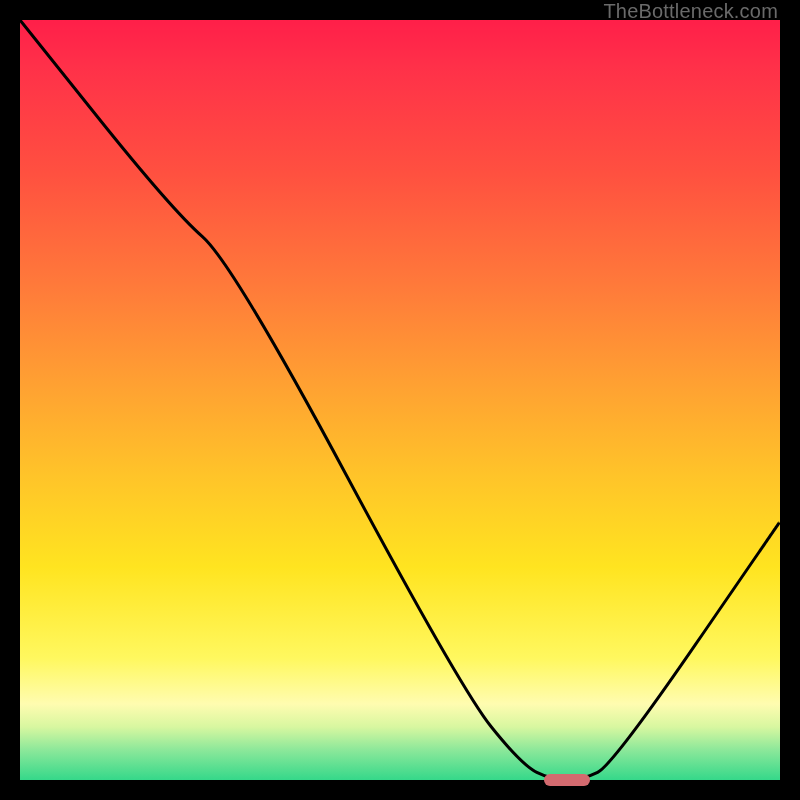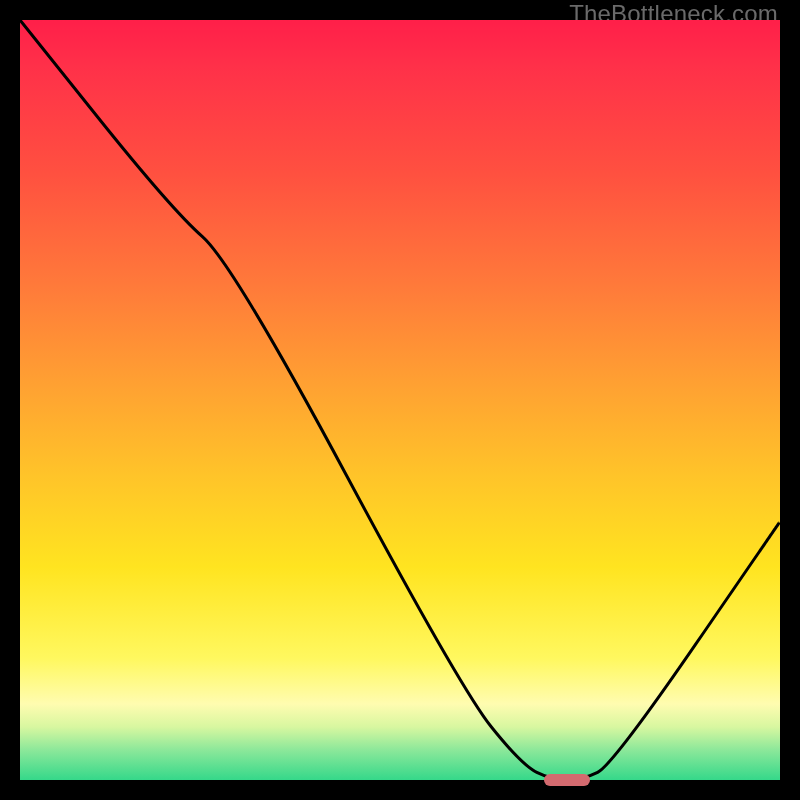--- a/index.html
+++ b/index.html
@@ -44,21 +44,21 @@
     position: absolute;
     inset: 0;
     width: 100%;
     height: 100%;
   }
   .watermark {
     position: absolute;
     top: 0;
     right: 22px;
     color: #6a6a6a;
-    font-size: 24px;
+    font-size: 20px;
     font-weight: 500;
     letter-spacing: 0.2px;
     user-select: none;
   }
   .marker {
     position: absolute;
     width: 44px;
     height: 12px;
     border-radius: 6px;
     background: #d36a6f;

